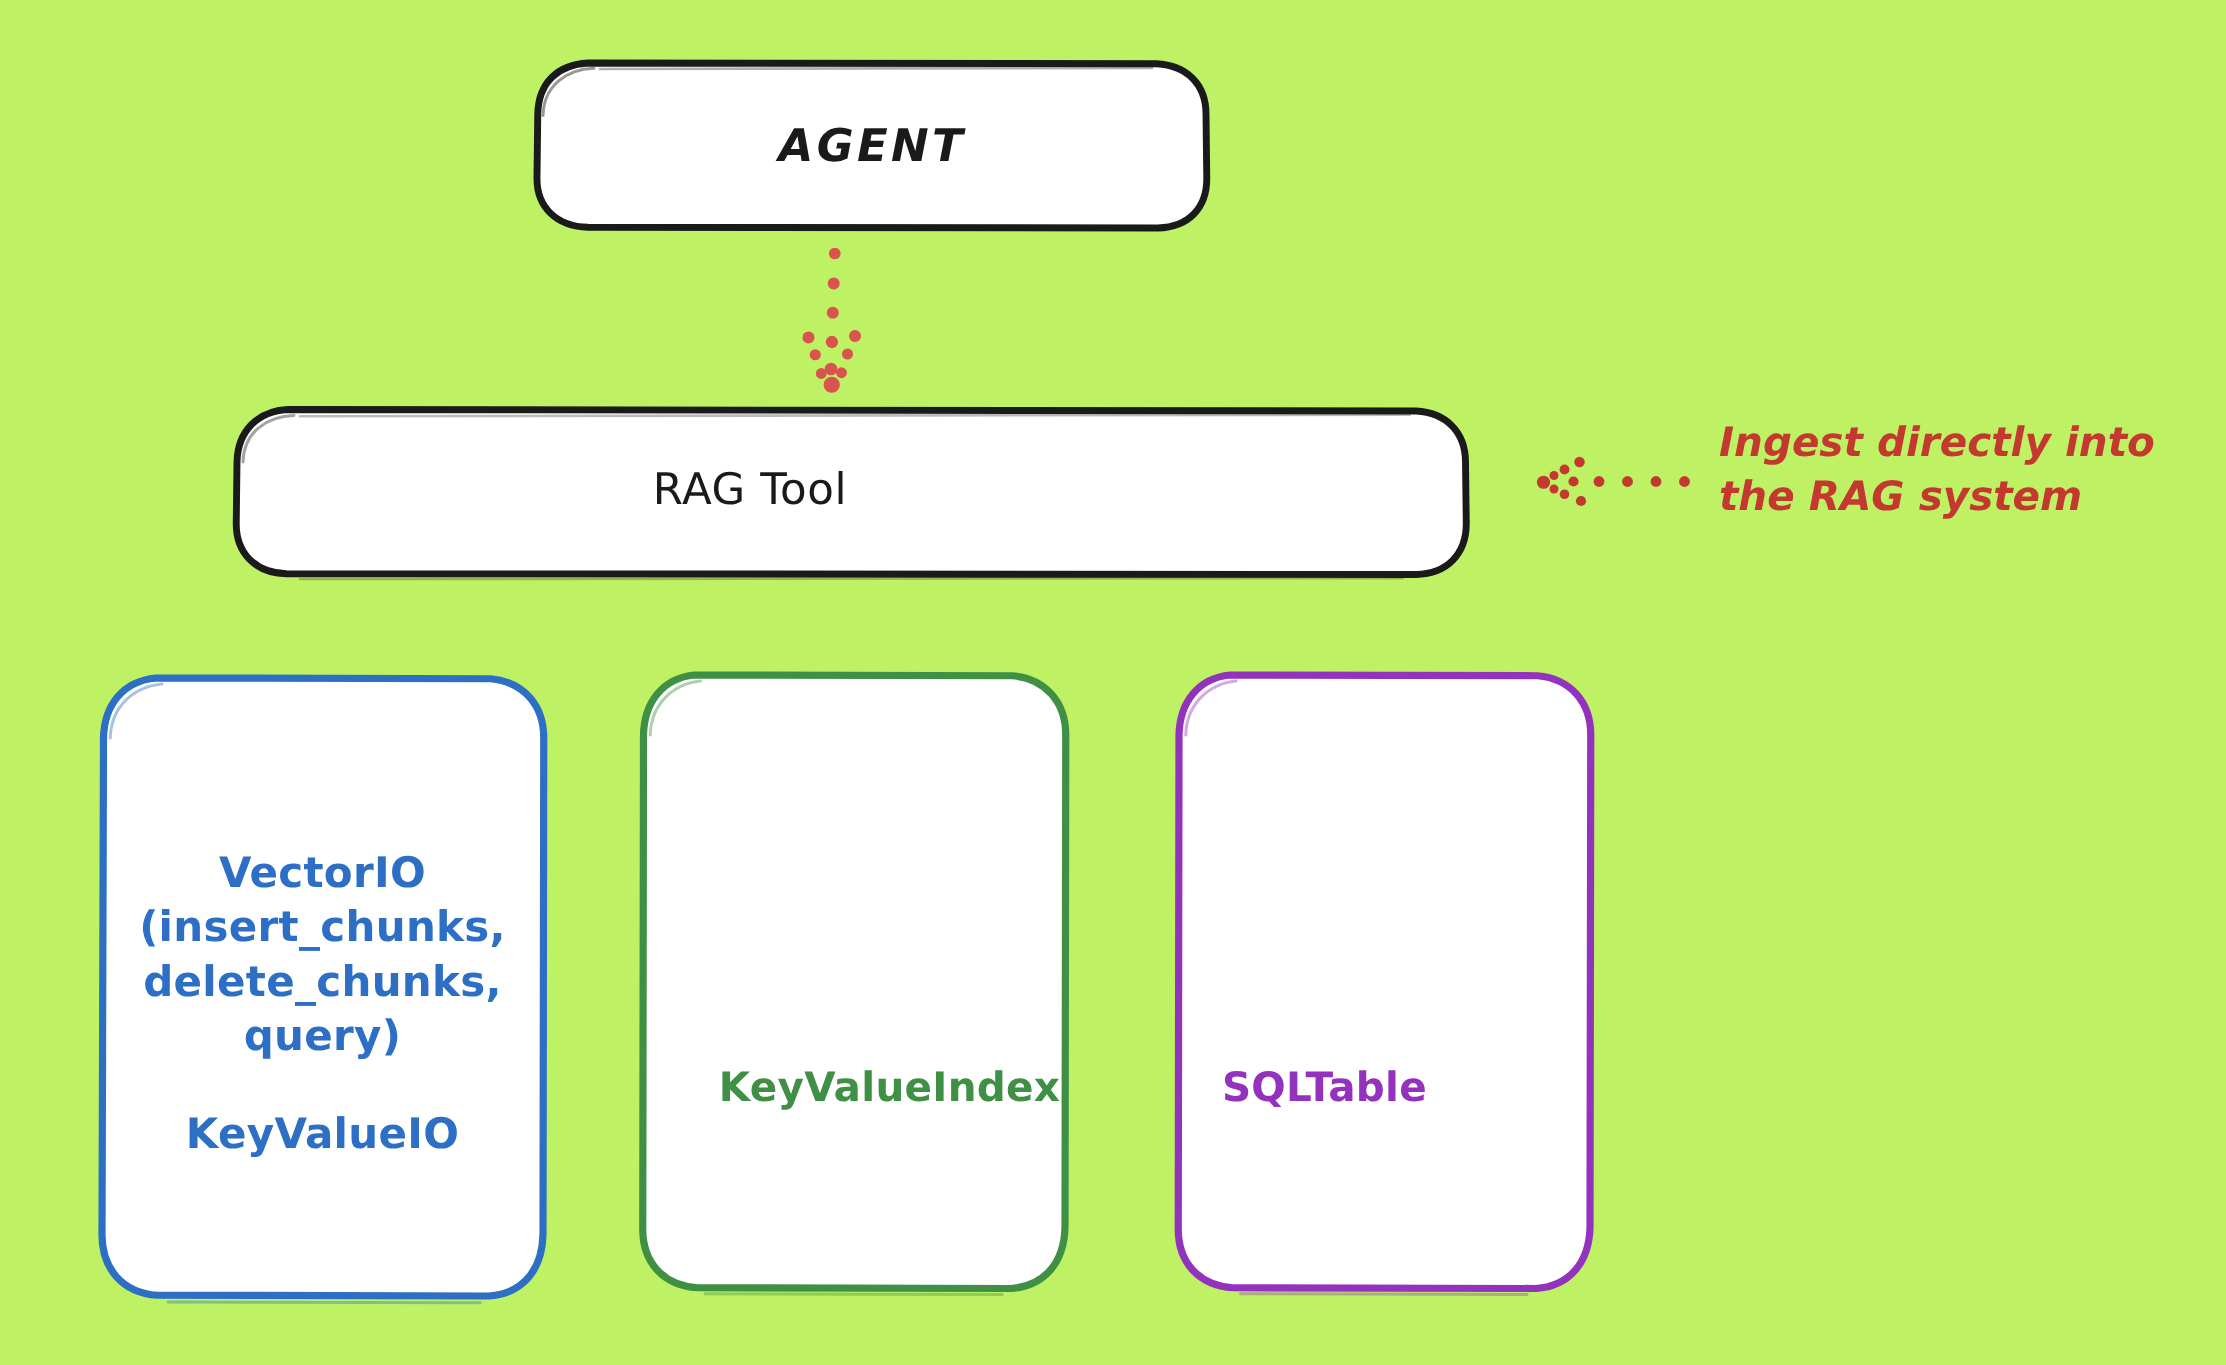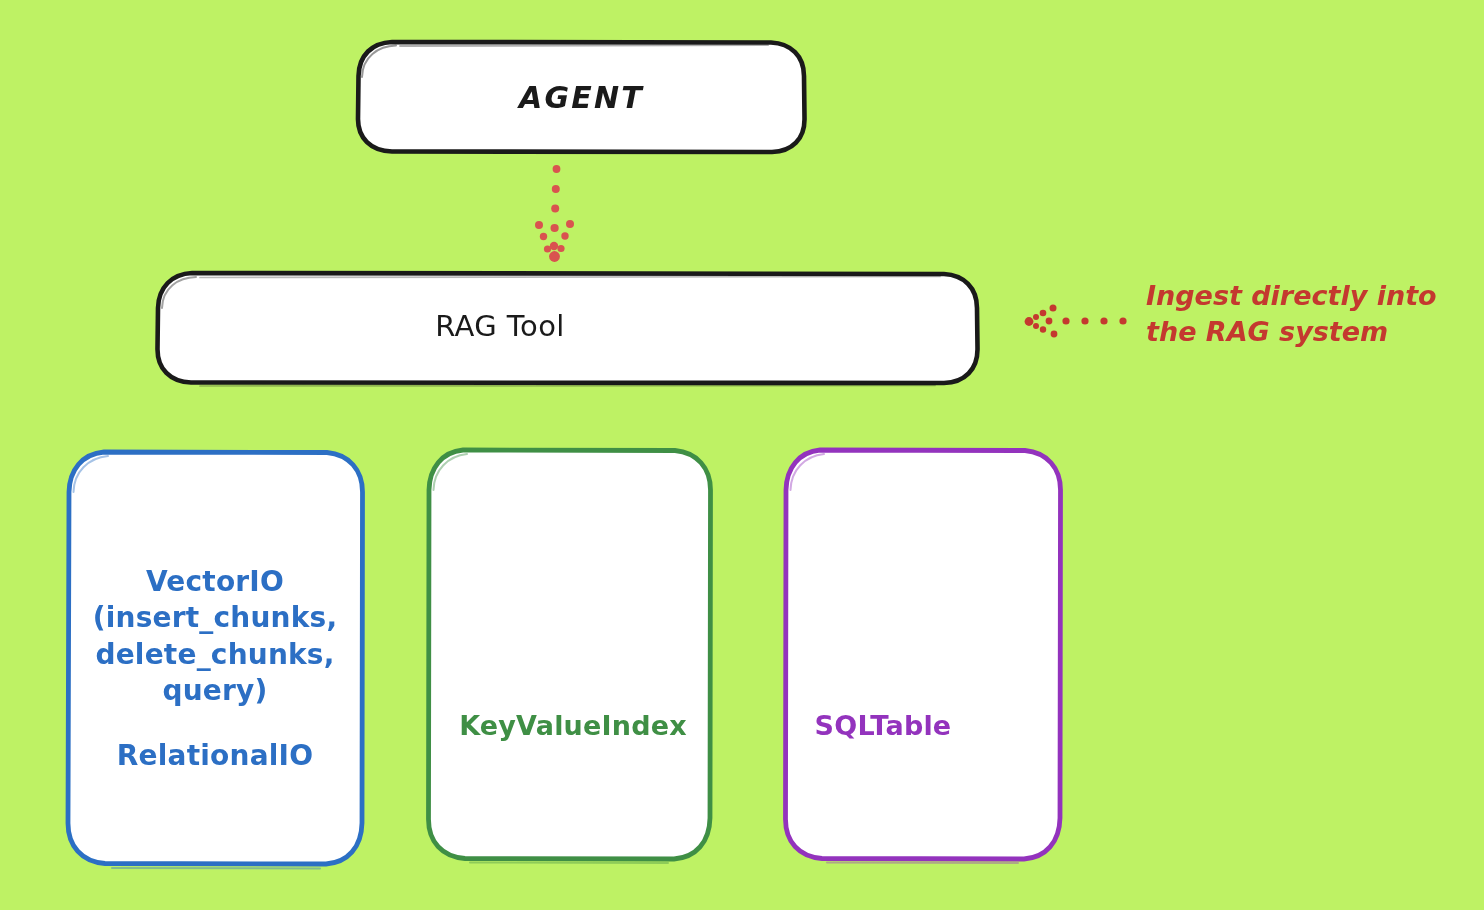--- a/index.html
+++ b/index.html
@@ -74,21 +74,21 @@
     color: #2c6fc4;
   }
   #keyvalueio-api {
     left: 428px;
     top: 548px;
     width: 282px;
     font-size: 27px;
     color: #3f8f45;
   }
   #keyvalueio-index {
-    left: 432px;
+    left: 452px;
     top: 708px;
     width: 282px;
     font-size: 27px;
     color: #3f8f45;
   }
   #relationalio-api {
     left: 786px;
     top: 548px;
     width: 274px;
     font-size: 27px;
@@ -229,21 +229,21 @@
   </svg>
 
   <div class="node-label" id="agent-label">AGENT</div>
 
   <div class="node-label" id="ragtool-label">RAG Tool</div>
 
   <div class="node-label store-label" id="vectorio-api">VectorIO
 (insert_chunks,
 delete_chunks,
 query)</div>
-  <div class="node-label store-label" id="vectorio-index">RelationalIO</div>
+  <div class="node-label store-label" id="vectorio-index">KeyValueIO</div>
 
   <div class="node-label store-label" id="keyvalueio-index">KeyValueIndex</div>
 
   <div class="node-label store-label" id="relationalio-index">SQLTable</div>
 
   <div id="ingest-note">Ingest directly into
 the RAG system</div>
 
 </div>
 

